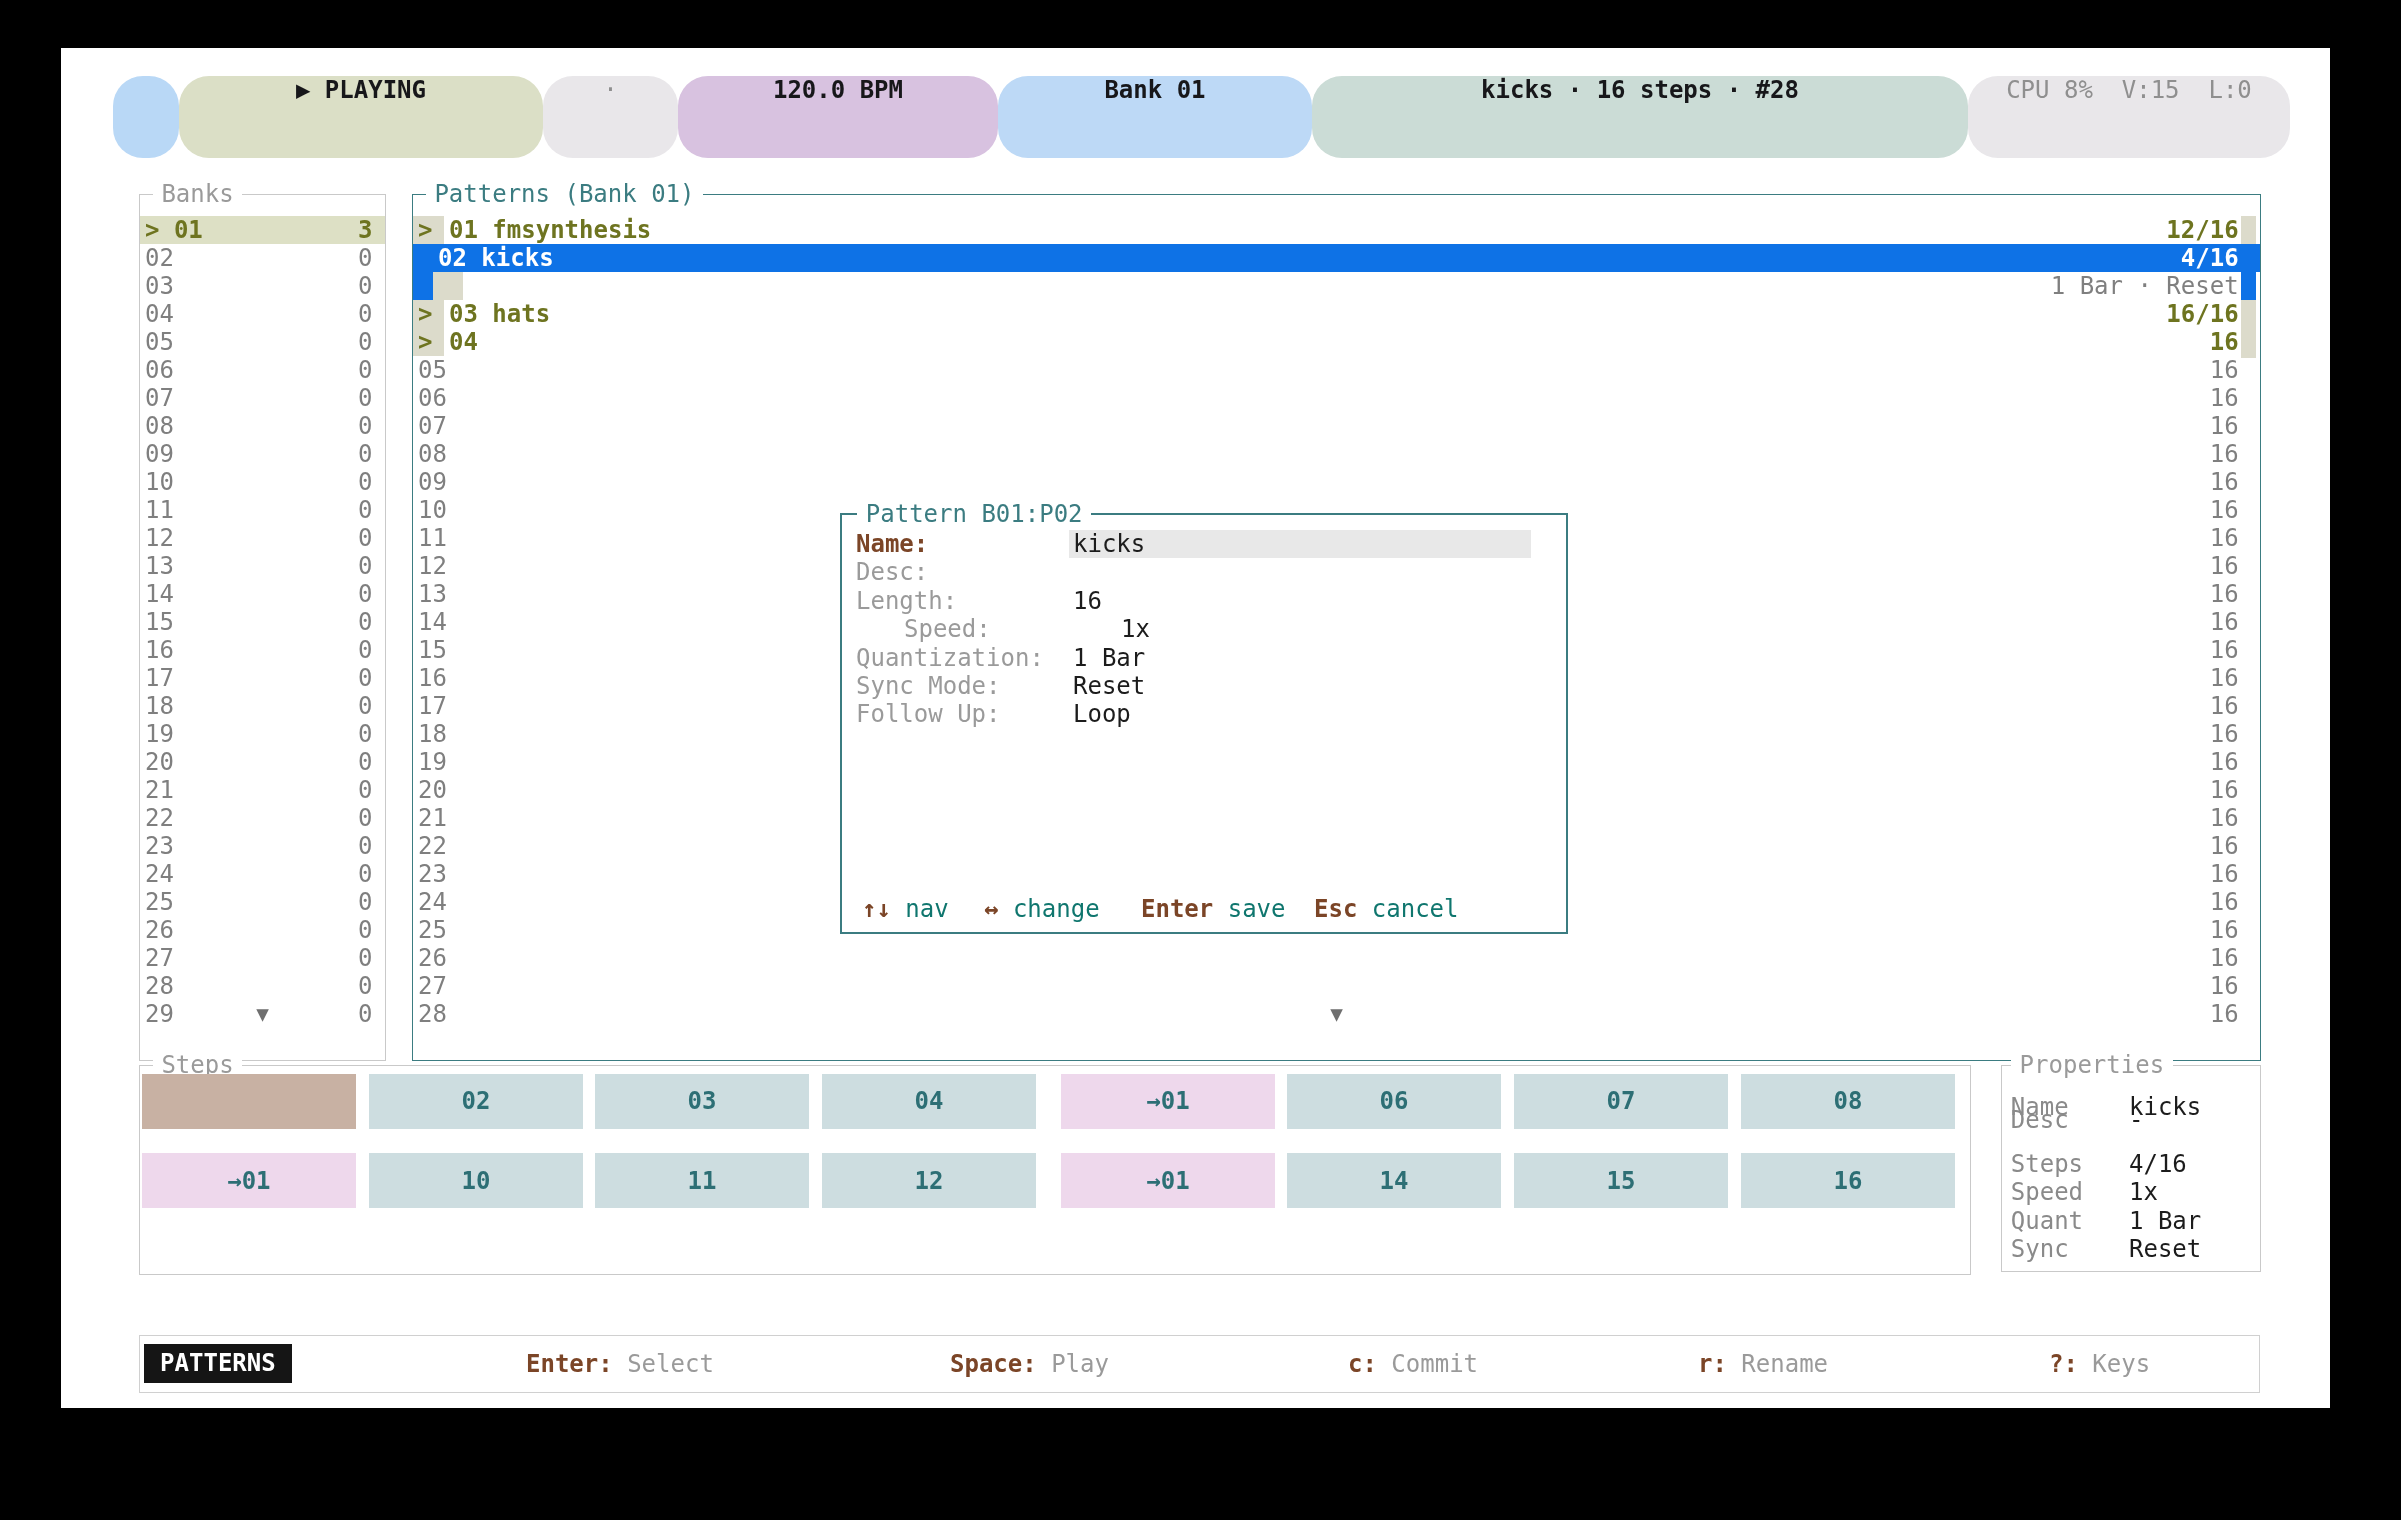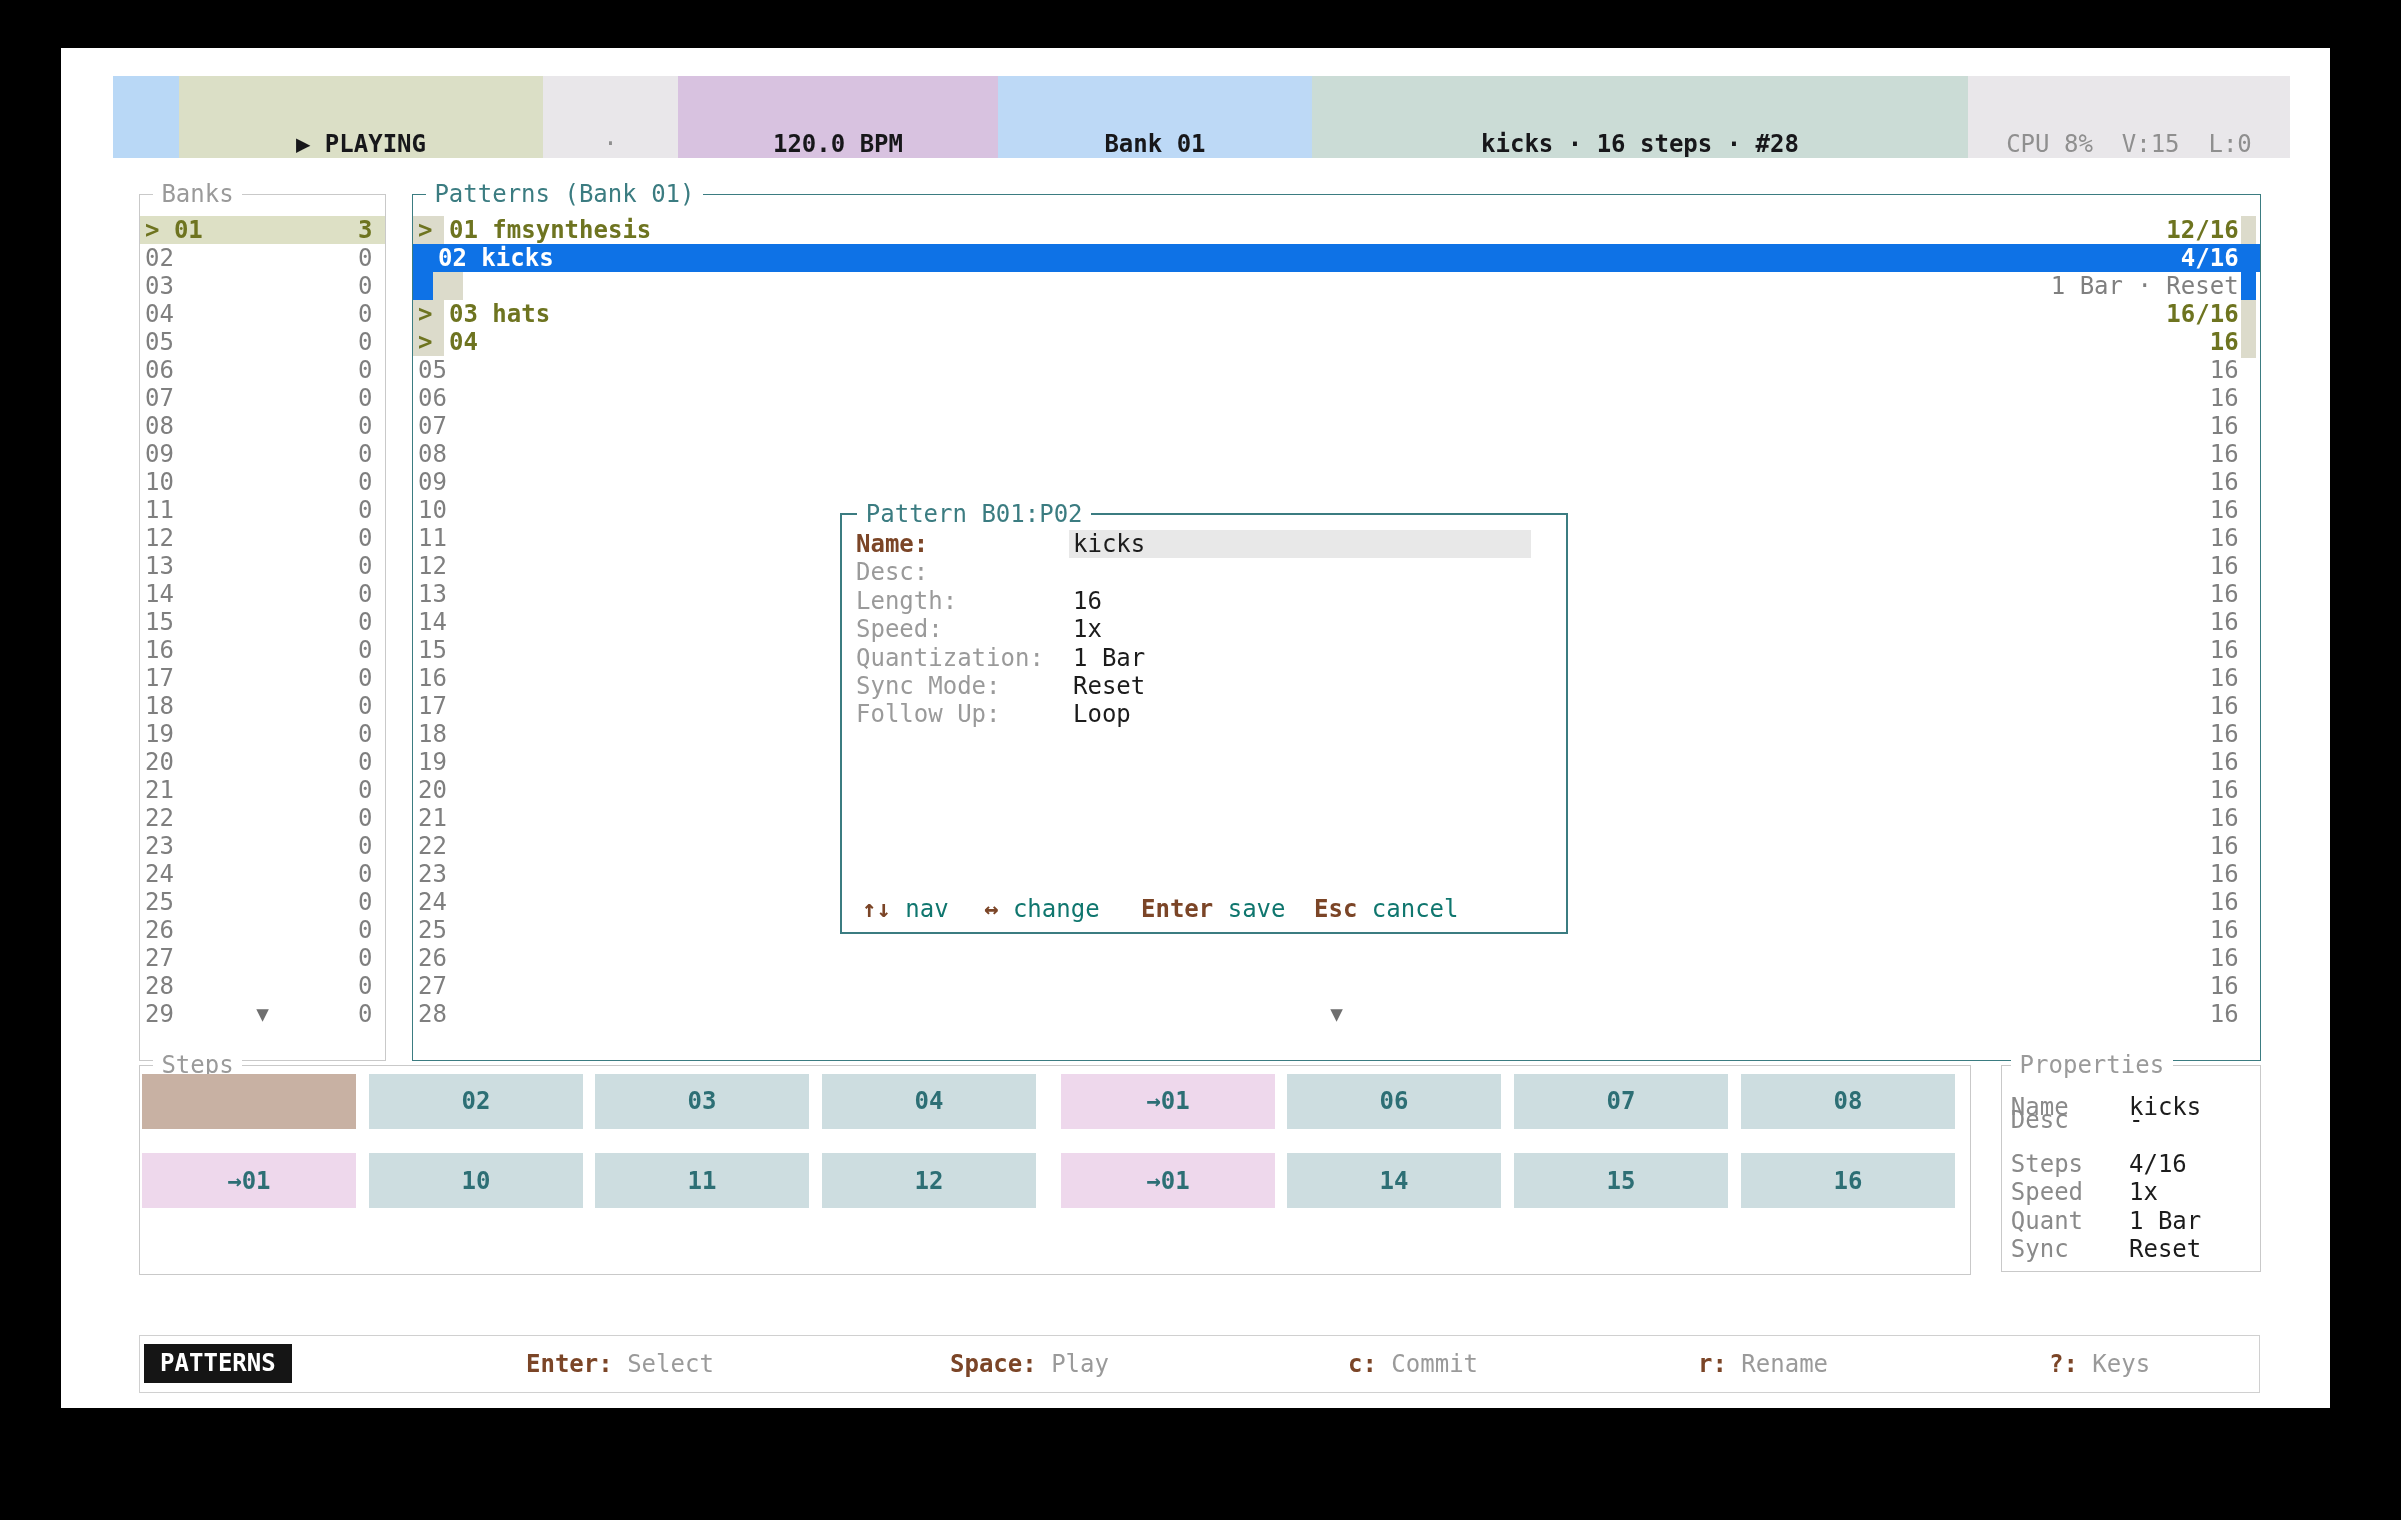--- a/index.html
+++ b/index.html
@@ -3,22 +3,22 @@
 <meta charset="utf-8">
 <style>
   * { margin:0; padding:0; box-sizing:border-box; }
   html,body { background:#000; }
   .stage { position:relative; width:2401px; height:1521px; background:#000;
            font-family:"DejaVu Sans Mono","Liberation Mono",monospace; font-size:24px; color:#141414; }
   .canvas { position:absolute; left:61px; top:48px; width:2269px; height:1360px; background:#fff; }
 
   
   .topbar { position:absolute; left:52px; top:28px; width:2178px; height:82px; display:flex; }
-  .seg { height:100%; display:flex; align-items:flex-end; justify-content:center;
-         font-weight:bold; color:#17171a; white-space:pre; }
+  .seg { height:100%; display:flex; align-items:flex-start; justify-content:center;
+         font-weight:bold; color:#17171a; white-space:pre;border-radius:30px; }
   .seg1 { width:66px;  background:#b9d8f6; }
   .seg2 { width:364px;  background:#dbdfc6; }
   .seg3 { width:135px;  background:#e9e7ea; color:#8f8f8f; font-weight:normal; }
   .seg4 { width:320px;  background:#d8c2e0; }
   .seg5 { width:314px;  background:#bdd9f6; }
   .seg6 { width:656px; background:#cbdcd6; }
   .seg7 { width:322px;  background:#e9e7ea; color:#8f8f8f; font-weight:normal; }
 
   
   .panel { position:absolute; background:#fff; }
@@ -183,21 +183,21 @@
         </div>
     </div>
 
     <div class="modal">
       <div class="ptitle teal-title" style="left:15px;">Pattern B01:P02</div>
       <div id="modal-fields">
           <div class="mfield selected" style="top: 15px;"><span class="mlabel">Name:</span><span class="mvalue">kicks</span></div>
           <div class="minput" style="top: 15px;"></div>
           <div class="mfield" style="top: 43px;"><span class="mlabel">Desc:</span><span class="mvalue"></span></div>
           <div class="mfield" style="top: 72px;"><span class="mlabel">Length:</span><span class="mvalue">16</span></div>
-          <div class="mfield" style="top: 100px;"><span class="mlabel">Speed:</span><span class="mvalue">1x</span></div>
+          <div class="mfield" style="top: 100px; margin-left: 48px;"><span class="mlabel">Speed:</span><span class="mvalue">1x</span></div>
           <div class="mfield" style="top: 129px;"><span class="mlabel">Quantization:</span><span class="mvalue">1 Bar</span></div>
           <div class="mfield" style="top: 157px;"><span class="mlabel">Sync Mode:</span><span class="mvalue">Reset</span></div>
           <div class="mfield" style="top: 185px;"><span class="mlabel">Follow Up:</span><span class="mvalue">Loop</span></div>
         </div>
       <div class="mfooter" id="modal-footer"><span class="fitem f0"><span class="k">↑↓</span><span class="d"> nav</span></span><span class="fitem f1"><span class="k">↔</span><span class="d"> change</span></span><span class="fitem f2"><span class="k">Enter</span><span class="d"> save</span></span><span class="fitem f3"><span class="k">Esc</span><span class="d"> cancel</span></span></div>
     </div>
 
     <div class="panel gray-panel steps">
       <div class="ptitle gray-title">Steps</div>
       <div id="steps-grid">

